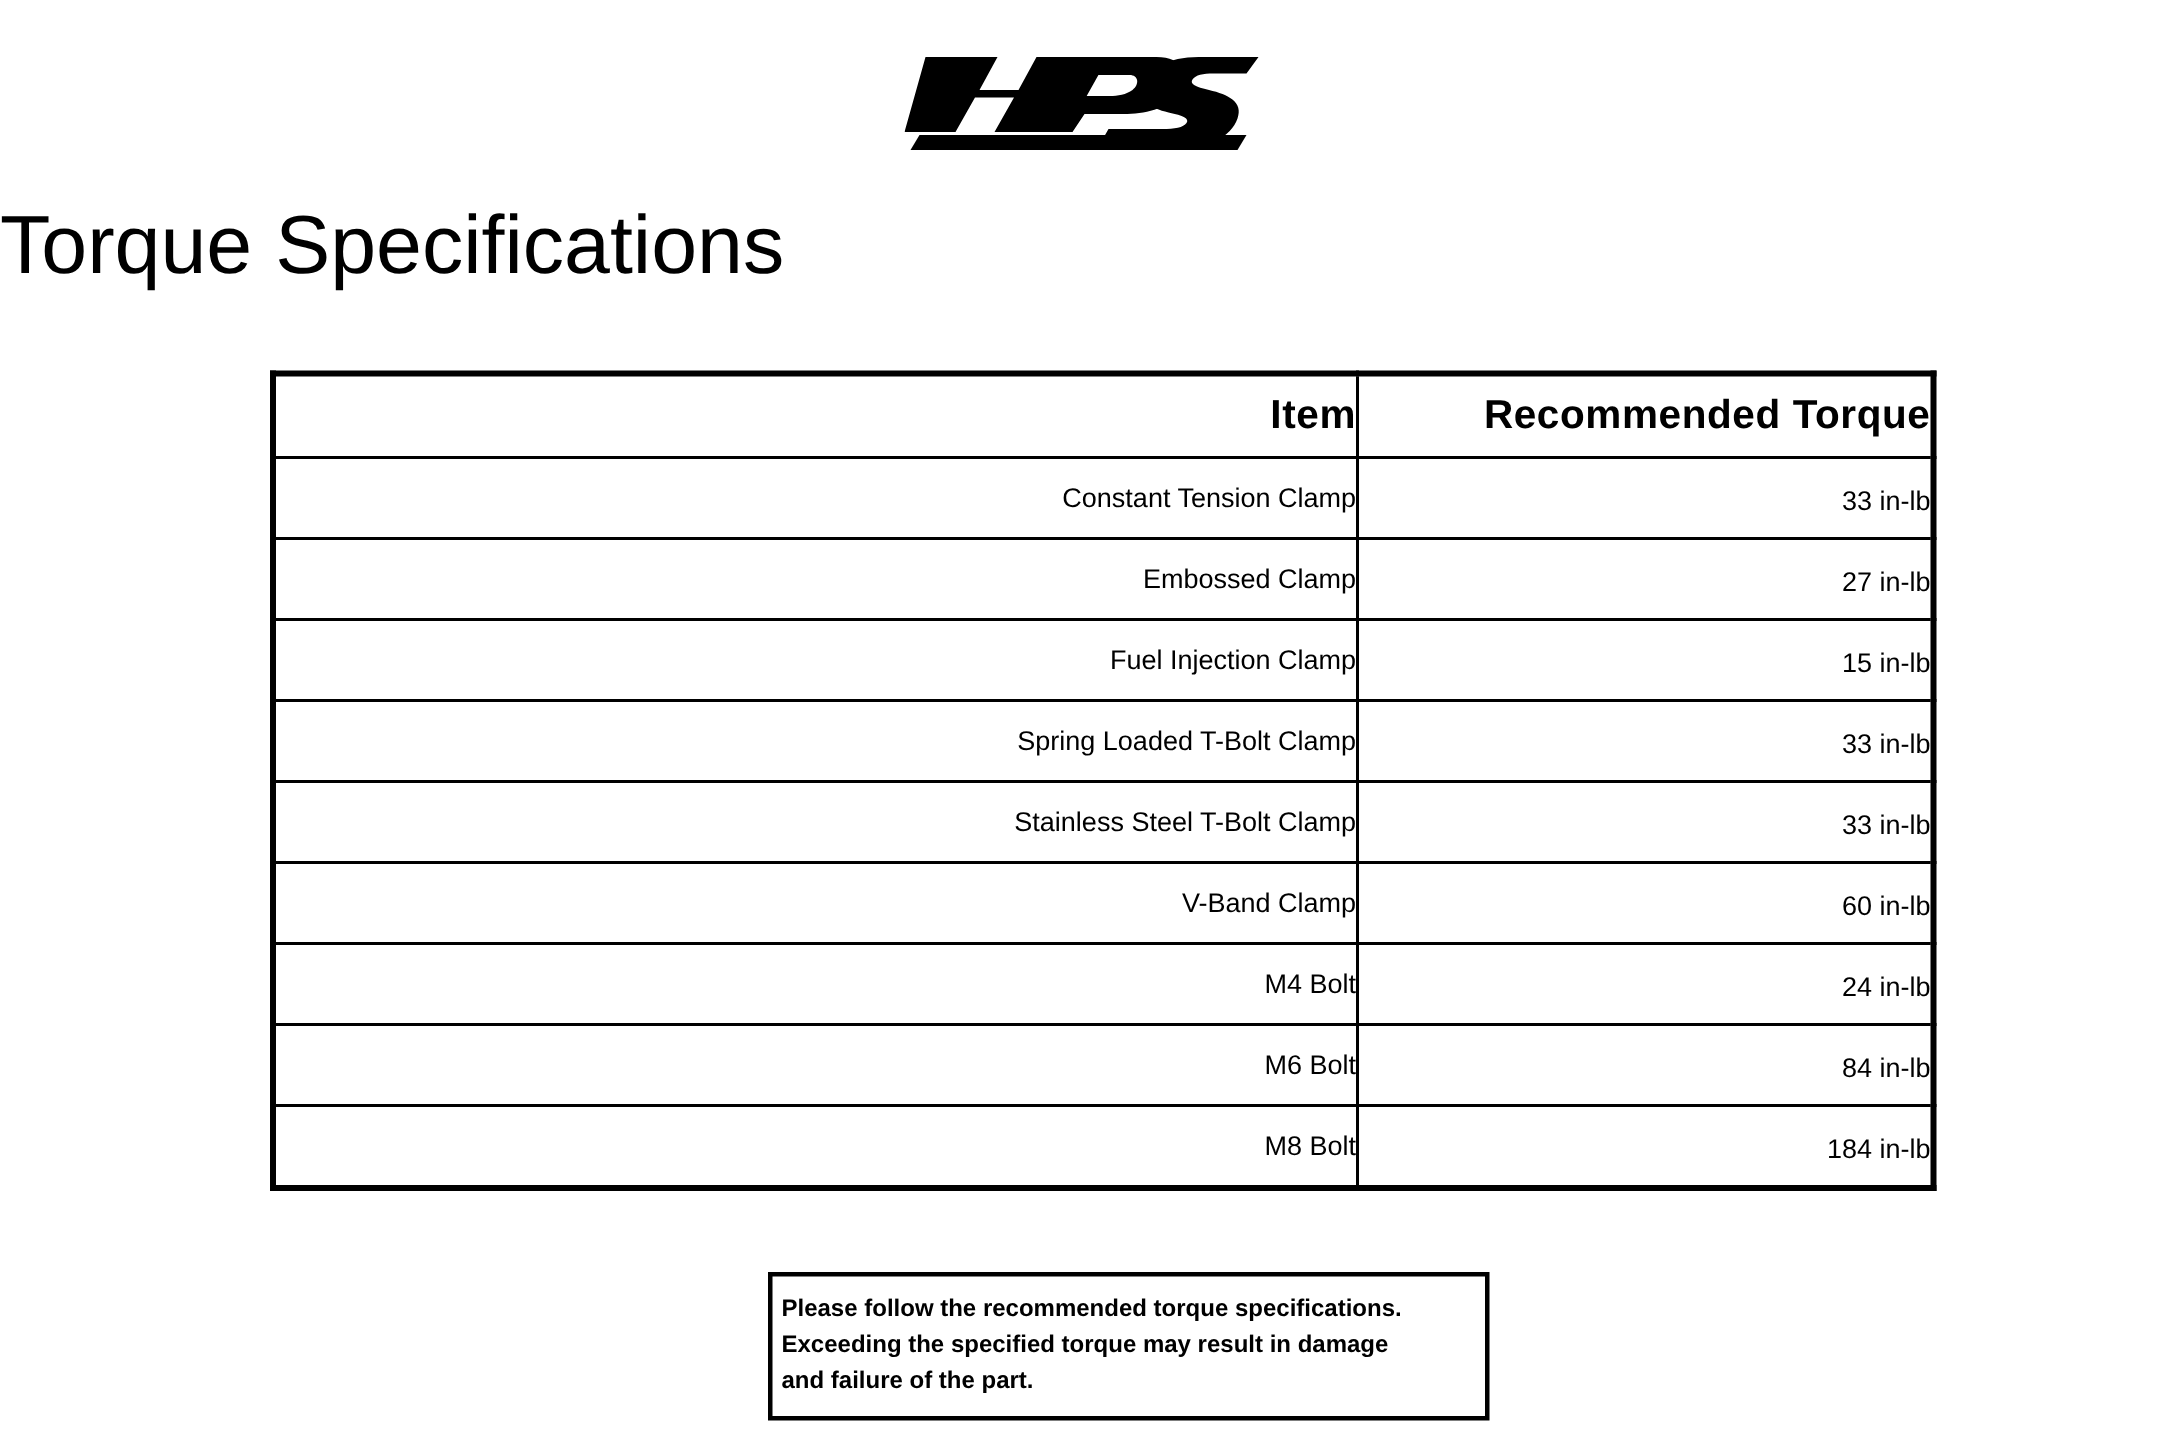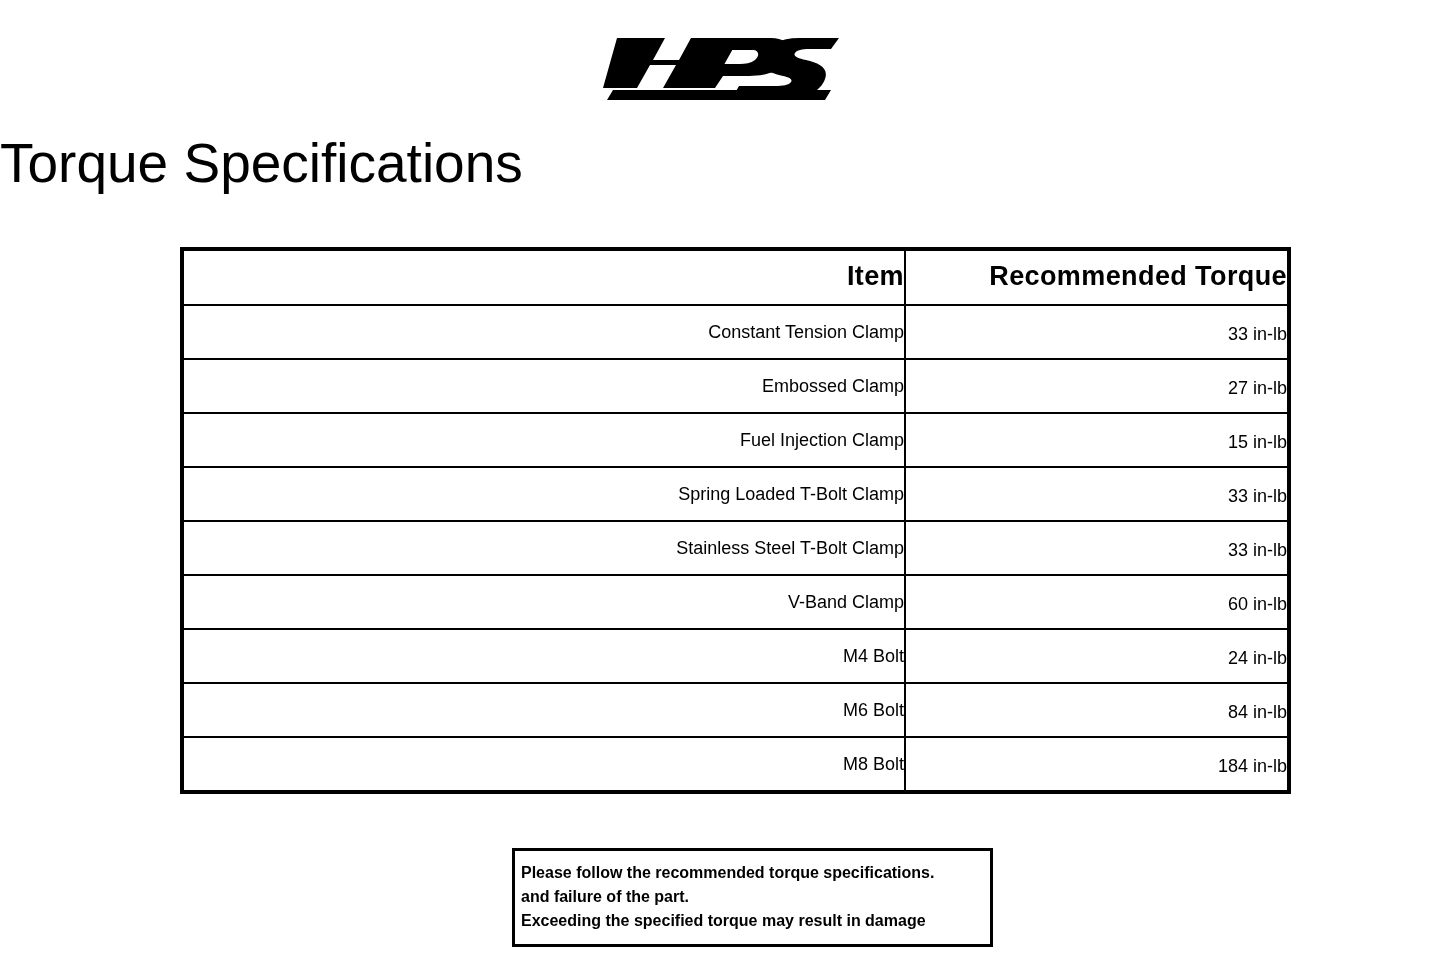--- a/index.html
+++ b/index.html
@@ -166,15 +166,15 @@
     </tr>
     <tr>
       <td class="cell-item">M8 Bolt</td>
       <td class="cell-torque">184 in-lb</td>
     </tr>
   </tbody>
 </table>
 
 <div class="footnote">
   <span class="footnote-line">Please follow the recommended torque specifications.</span>
+  <span class="footnote-line">Exceeding the specified torque may result in damage</span>
   <span class="footnote-line">and failure of the part.</span>
-  <span class="footnote-line">Exceeding the specified torque may result in damage</span>
 </div>
 
 </body></html>

